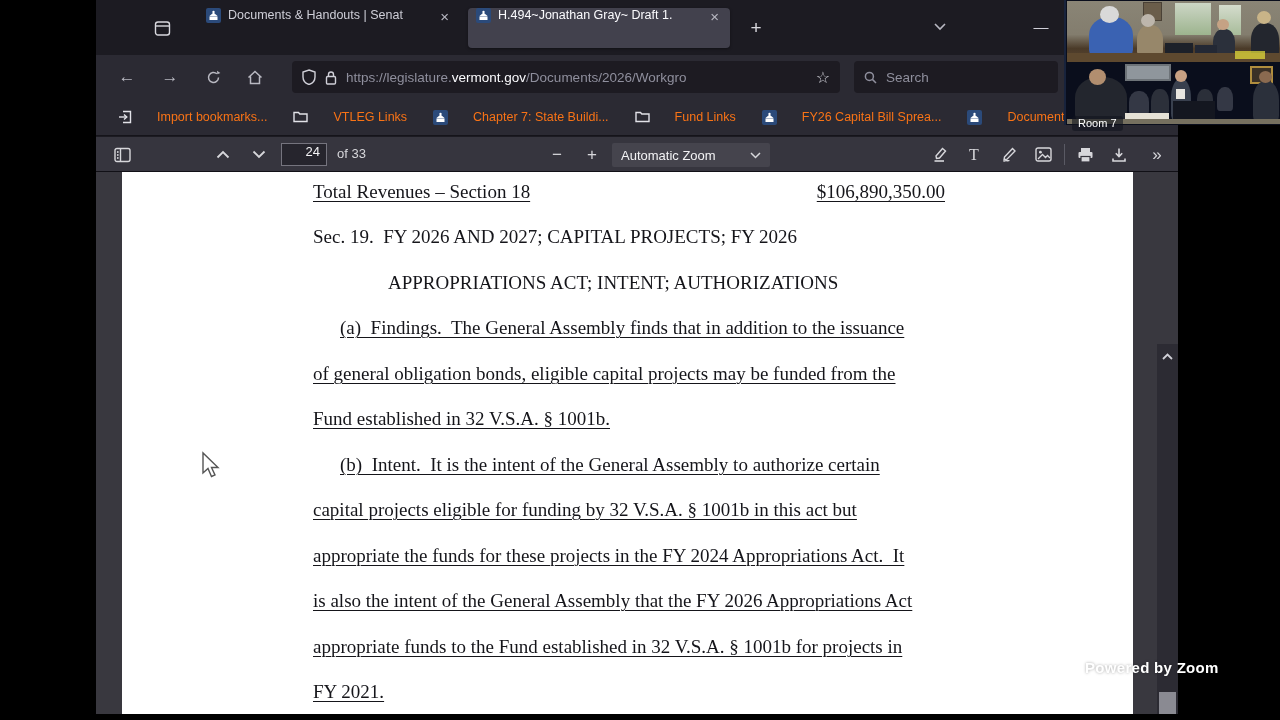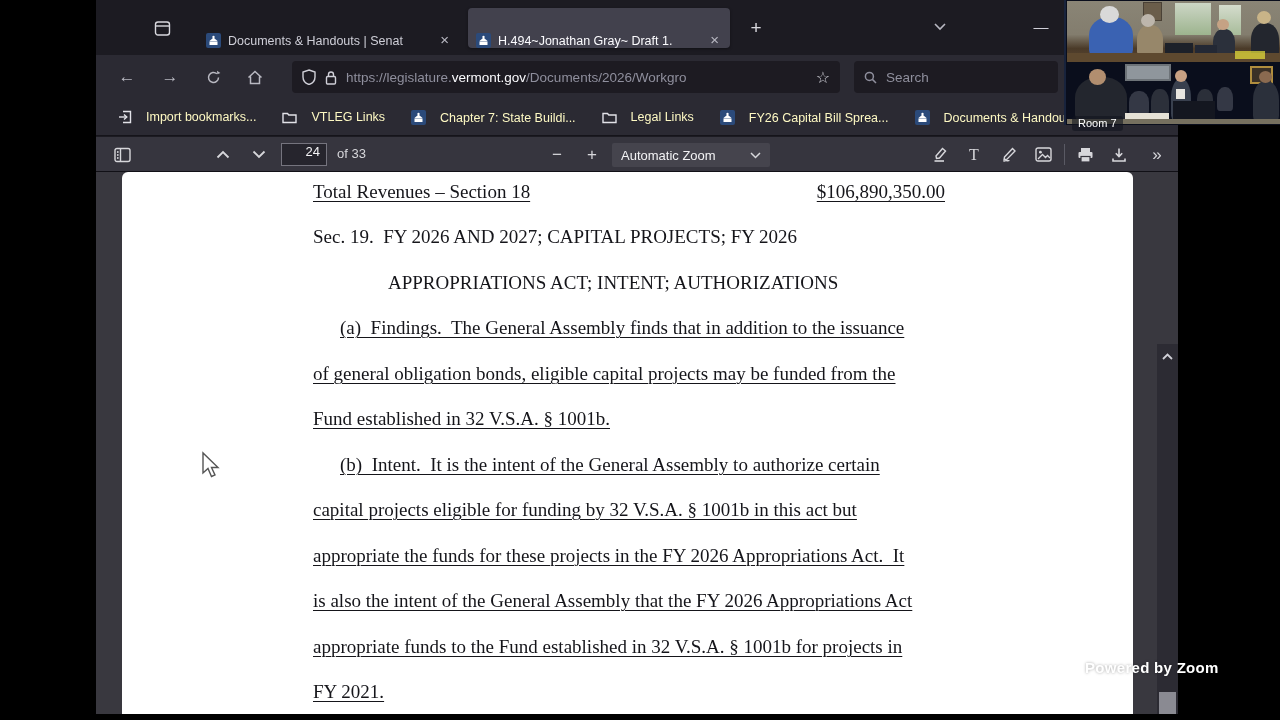--- a/index.html
+++ b/index.html
@@ -8,21 +8,21 @@
 
   
   #browser { position:absolute; left:96px; top:0; width:1082px; height:720px;
              background:#1c1b22; }
 
   
   #tabbar { position:absolute; left:0; top:0; width:100%; height:55px; background:#1c1b22; }
   .fxview { position:absolute; left:52px; top:14px; width:28px; height:28px; border-radius:4px;
             display:flex; align-items:center; justify-content:center; color:#d8d8de; }
   .tab { position:absolute; top:8px; height:40px; width:262px; border-radius:4px;
-         display:flex; align-items:flex-end; padding:0 8px; gap:7px; color:#cfcfd8; font-size:12.5px; }
+         display:flex; align-items:flex-start; padding:0 8px; gap:7px; color:#cfcfd8; font-size:12.5px; }
   .tab.active { background:#42414d; color:#fbfbfe; box-shadow:0 1px 3px rgba(0,0,0,.4); }
   .tab .title { flex:1; white-space:nowrap; overflow:hidden;
                 -webkit-mask-image:linear-gradient(90deg,#000 85%,transparent); }
   .tab .close { font-size:15px; color:#b8b8c2; padding:0 3px; }
   .favicon { width:15px; height:15px; flex:none; }
   .newtab { position:absolute; left:648px; top:16px; width:24px; height:24px; color:#d8d8de;
             font-size:19px; line-height:24px; text-align:center; }
   .tabs-chevron { position:absolute; left:836px; top:18px; color:#b8b8c2; }
   .win-min { position:absolute; left:930px; top:12px; width:30px; height:30px; color:#cfcfd8;
              font-size:15px; text-align:center; line-height:30px; }
@@ -38,39 +38,39 @@
   .url-dim { color:#8f8f9d; } .url-host { color:#fbfbfe;text-align:right; }
   .star { color:#d0d0d8; font-size:16px; margin-left:4px; }
   #searchbox { position:absolute; left:758px; top:6px; width:204px; height:32px; background:#1d1b22;
                border-radius:4px; display:flex; align-items:center; padding:0 10px; gap:9px;
                color:#8f8f9d; font-size:13.5px; }
 
   
   #bmbar { position:absolute; left:0; top:99px; width:100%; height:37px; background:#2b2a33;
            display:flex; align-items:center; padding-left:22px; gap:26px;
            border-bottom:1px solid #15141a; }
-  .bm { display:flex; align-items:flex-end; gap:14px; color:#fef9c3; font-size:12.5px; white-space:nowrap; }
+  .bm { display:flex; align-items:flex-start; gap:25px; color:#f97316; font-size:12.5px; white-space:nowrap; }
 
   
   #pdfbar { position:absolute; left:0; top:137px; width:100%; height:35px; background:#36353e;
             border-bottom:1px solid #111016; }
   .pt { position:absolute; top:5px; height:25px; display:flex; align-items:center;
         justify-content:center; color:#d7d7db; }
   #pageInput { position:absolute; left:185px; top:6px; width:46px; height:23px; background:#26252d;
                border:1px solid #75747e; color:#f3f3f5; font-size:13px; text-align:right;
                padding-right:6px; font-family:"Liberation Sans",sans-serif; }
   .ofpages { position:absolute; left:241px; top:9px; color:#d7d7db; font-size:13px; }
   #zoomSelect { position:absolute; left:516px; top:6px; width:158px; height:24px; background:#45444d;
                 border-radius:2px; color:#f3f3f5; font-size:13px; display:flex; align-items:center;
                 justify-content:space-between; padding:0 9px; }
   .vsep { position:absolute; left:968px; top:7px; width:1px; height:21px; background:#5a5a64; }
 
   
   #pdfarea { position:absolute; left:0; top:172px; width:100%; height:548px; background:#39383f; }
-  #page { position:absolute; left:26px; top:0; width:1011px; height:548px; background:#ffffff;border-radius:6px; }
+  #page { position:absolute; left:26px; top:0; width:1011px; height:548px; background:#ffffff; }
   .doc-line { position:absolute; left:191px; font-family:"Liberation Serif", serif; font-size:19px;
               color:#15151a; white-space:pre; }
   .doc-line.u { text-decoration:underline; text-decoration-thickness:1px; text-underline-offset:3px; }
   .doc-line.row { display:flex; justify-content:space-between; width:632px; }
 
   
   #vscroll { position:absolute; left:1061px; top:172px; width:21px; height:548px; background:#2c2b33; }
   #vscroll .arrow { position:absolute; left:0; width:21px; height:16px; display:flex;
                     align-items:center; justify-content:center; color:#cfcfd6; }
   #sthumb { position:absolute; left:2px; top:348px; width:17px; height:30px; background:#8a8a92; }
@@ -195,21 +195,21 @@
           <circle cx="7.5" cy="4" r="1.2" fill="#fff"></circle>
           <path d="M3.5 8 L7.5 4.5 L11.5 8 Z" fill="#fff"></path>
           <rect x="3.5" y="8.4" width="8" height="3.6" fill="#fff"></rect>
         </svg>
       <span>Chapter 7: State Buildi...</span>
     </span>
     <span class="bm">
       <svg width="15" height="13" viewBox="0 0 15 13">
           <path d="M1 2.5 h4.5 l1.3 1.5 H14 V11.5 H1 Z" fill="none" stroke="#e2e2e8" stroke-width="1.4"></path>
         </svg>
-      <span>Legal Links</span>
+      <span>Fund Links</span>
     </span>
     <span class="bm">
       <svg class="favicon" width="14" height="14" viewBox="0 0 15 15">
           <rect width="15" height="15" rx="2" fill="#2b4a7a"></rect>
           <circle cx="7.5" cy="4" r="1.2" fill="#fff"></circle>
           <path d="M3.5 8 L7.5 4.5 L11.5 8 Z" fill="#fff"></path>
           <rect x="3.5" y="8.4" width="8" height="3.6" fill="#fff"></rect>
         </svg>
       <span>FY26 Capital Bill Sprea...</span>
     </span>
@@ -297,21 +297,21 @@
         <span>Total Revenues – Section 18</span>
         <span>$106,890,350.00</span>
       </div>
       <div class="doc-line" style="top:54px">Sec. 19.  FY 2026 AND 2027; CAPITAL PROJECTS; FY 2026</div>
       <div class="doc-line" style="top:100px;padding-left:75px">APPROPRIATIONS ACT; INTENT; AUTHORIZATIONS</div>
       <div class="doc-line u" style="top:145px;padding-left:27px">(a)  Findings.  The General Assembly finds that in addition to the issuance</div>
       <div class="doc-line u" style="top:191px">of general obligation bonds, eligible capital projects may be funded from the</div>
       <div class="doc-line u" style="top:236px">Fund established in 32 V.S.A. § 1001b.</div>
       <div class="doc-line u" style="top:282px;padding-left:27px">(b)  Intent.  It is the intent of the General Assembly to authorize certain</div>
       <div class="doc-line u" style="top:327px">capital projects eligible for funding by 32 V.S.A. § 1001b in this act but</div>
-      <div class="doc-line u" style="top:373px">appropriate the funds for these projects in the FY 2026 Appropriations Act.  It</div>
+      <div class="doc-line u" style="top:373px">appropriate the funds for these projects in the FY 2024 Appropriations Act.  It</div>
       <div class="doc-line u" style="top:418px">is also the intent of the General Assembly that the FY 2026 Appropriations Act</div>
       <div class="doc-line u" style="top:464px">appropriate funds to the Fund established in 32 V.S.A. § 1001b for projects in</div>
       <div class="doc-line u" style="top:509px">FY 2021.</div>
     </div>
     <div id="vscroll">
       <div class="arrow" style="top:4px">
         <svg width="11" height="7" viewBox="0 0 11 7">
             <polyline points="1,6 5.5,1.5 10,6" fill="none" stroke="#cfcfd6" stroke-width="1.8"></polyline>
           </svg>
       </div>

